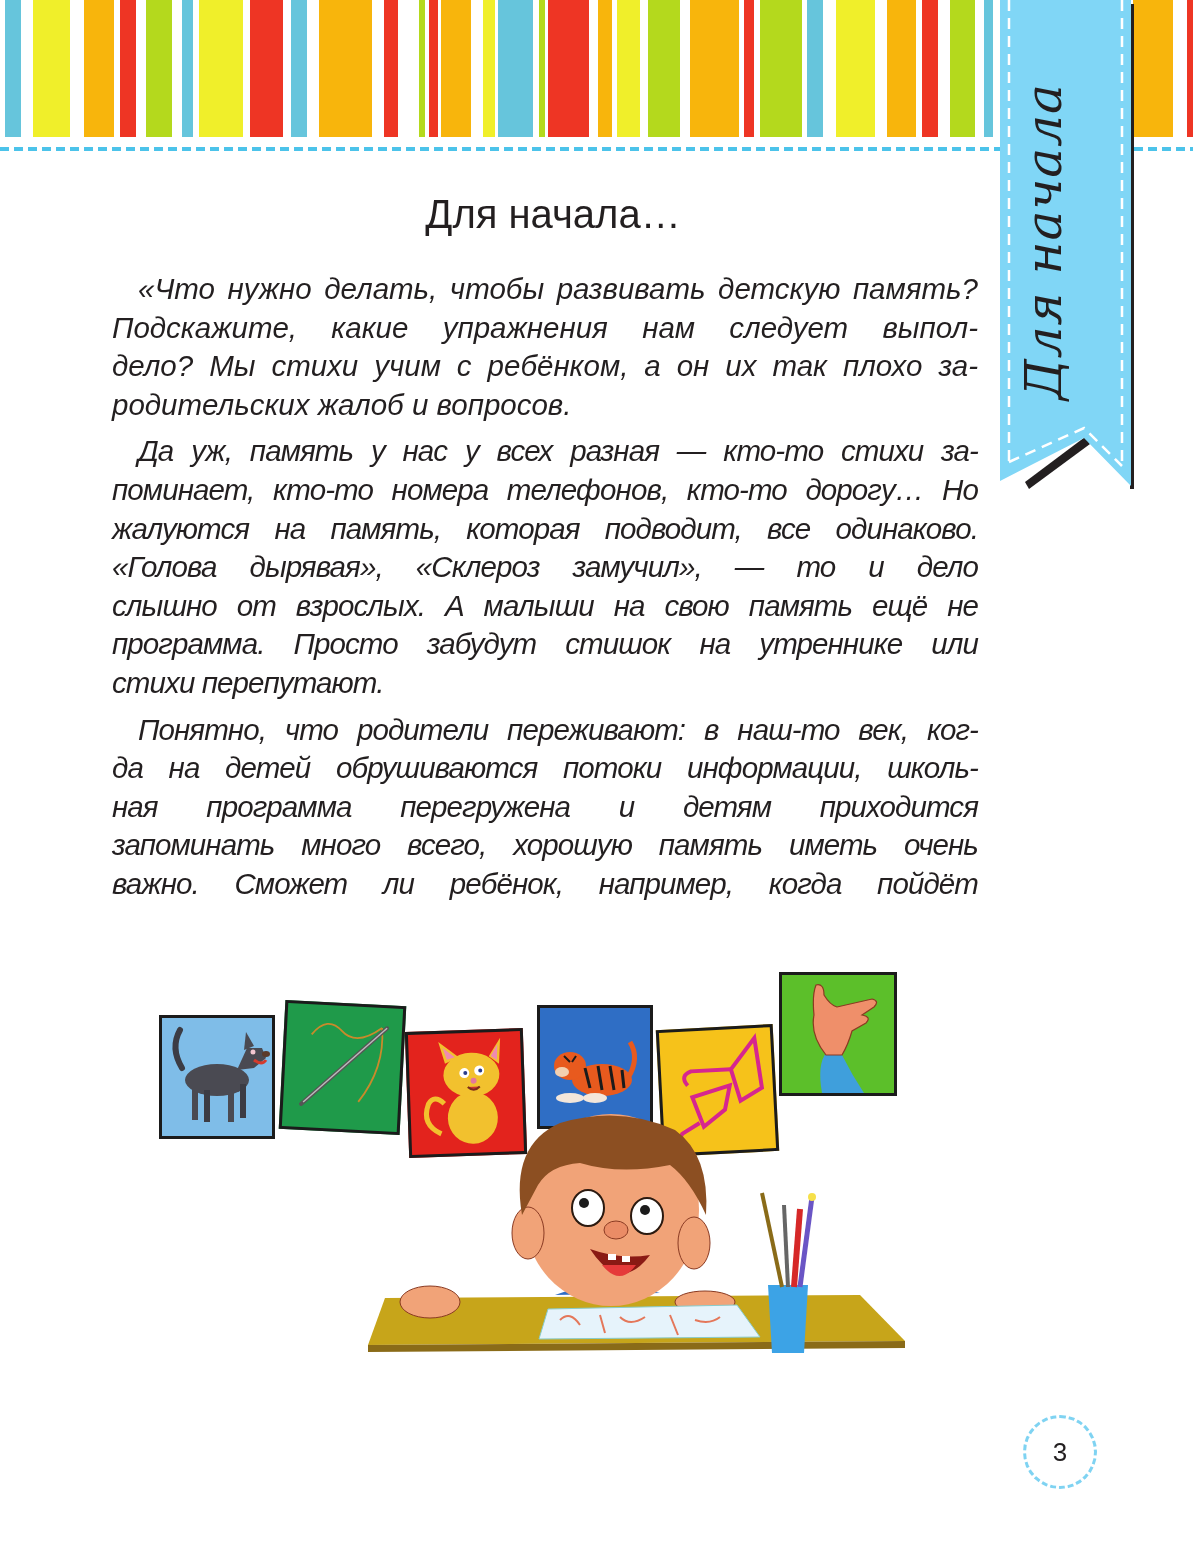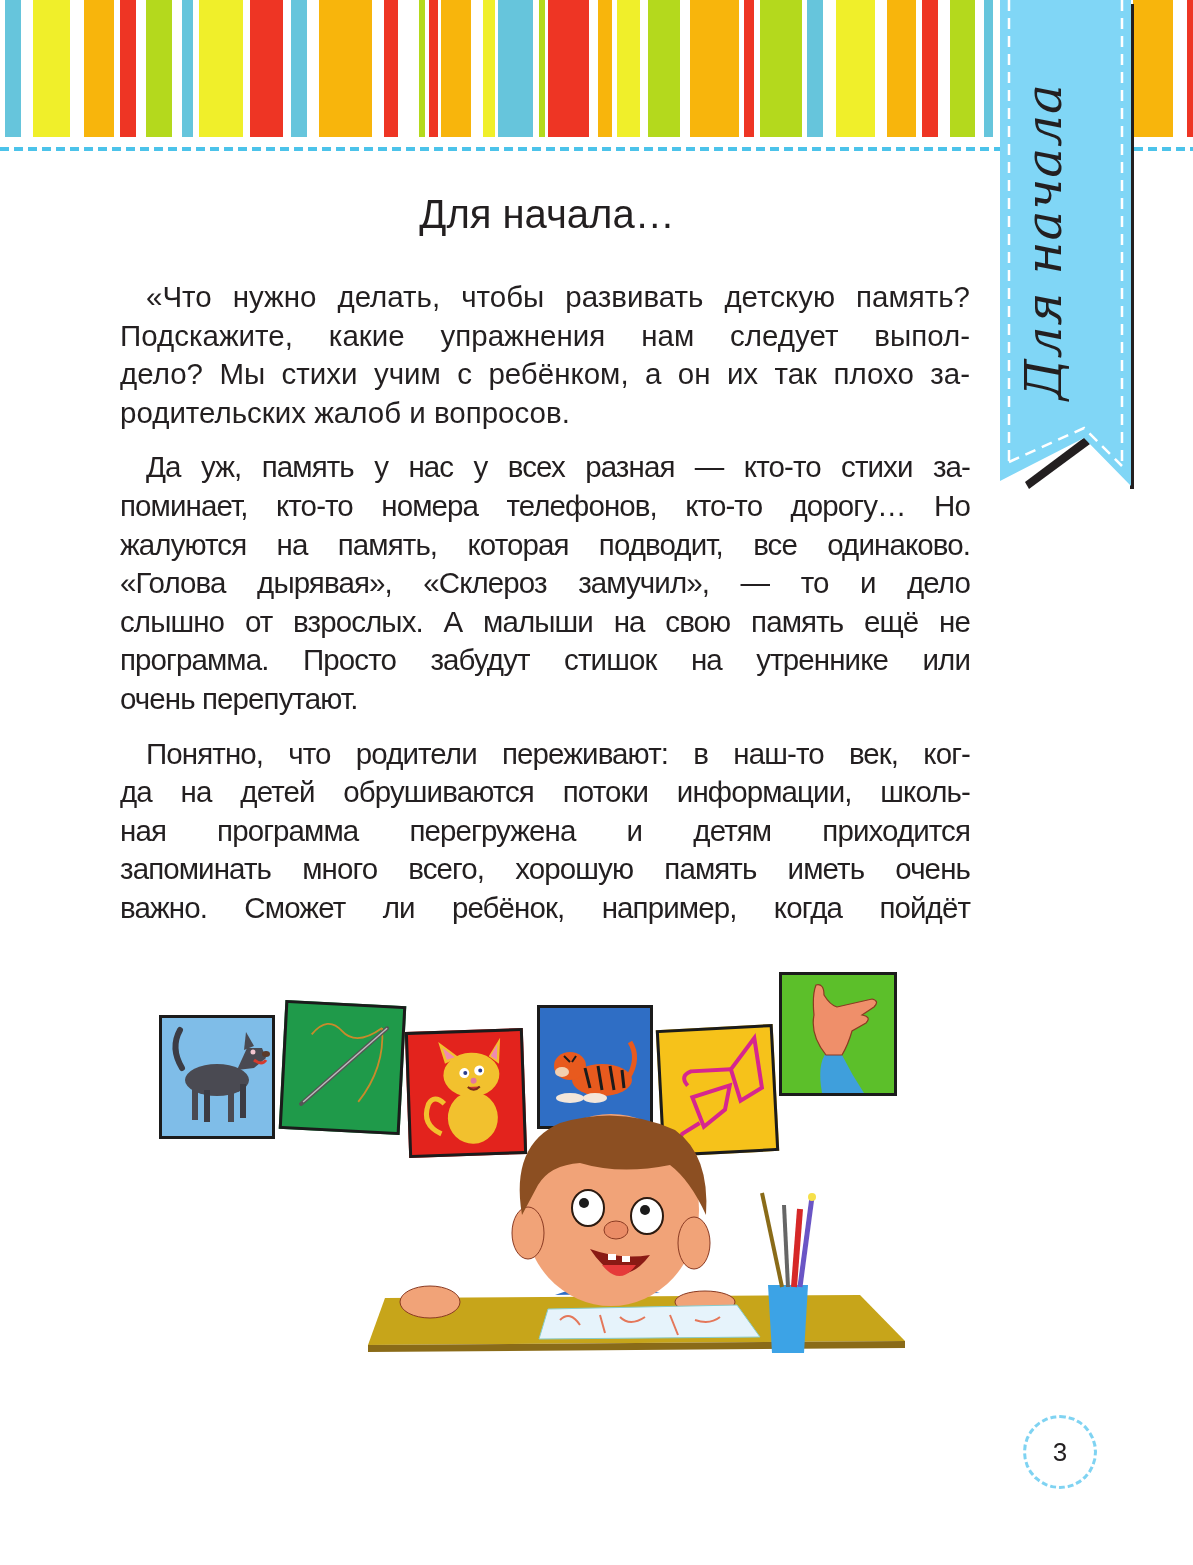--- a/index.html
+++ b/index.html
@@ -21,28 +21,28 @@
     .ribbon svg { position: absolute; left: 0; top: 0; }
     .ribbon-text {
       position: absolute; left: 1014px; top: 400px;
       transform-origin: left top; transform: rotate(-90deg);
       font-family: "DejaVu Serif", "Liberation Serif", serif;
       font-style: italic; font-size: 50px; line-height: 60px;
       color: #231f20; white-space: nowrap; width: 260px;
       letter-spacing: 1px;
     }
     .title {
-      position: absolute; left: 4px; top: 188px; width: 1086px; text-align: center;
+      position: absolute; left: 10px; top: 188px; width: 1086px; text-align: center;
       font-size: 40px; line-height: 52px; color: #231f20;
     }
     .body-text {
       position: absolute; left: 104px; top: 262px; width: 882px;
       font-size: 29.5px; line-height: 38.6px; color: #231f20;
     }
-    .para { margin: 16px; text-indent: 26px; text-align: justify; }
+    .para { margin: 8px; text-indent: 26px; text-align: justify; font-style: italic; }
     .para .ln { display: block; text-align: justify; text-align-last: justify; }
     .para .ln.last { text-align-last: left; }
     .cond { letter-spacing: -0.9px; }
     .illus { position: absolute; left: 150px; top: 965px; width: 770px; height: 430px; }
     .card { position: absolute; border: 3px solid #1b1b1b; box-sizing: border-box; overflow: hidden; }
     .page-num {
       position: absolute; left: 1023px; top: 1415px; width: 74px; height: 74px;
       border-radius: 50%; border: 3px dashed #7fd3f2; box-sizing: border-box;
       display: flex; align-items: center; justify-content: center;
       font-size: 26px; color: #231f20;
@@ -111,21 +111,21 @@
     <span class="ln" style="text-indent:0">дело? Мы стихи учим с ребёнком, а он их так плохо за-</span>
     <span class="ln last" style="text-indent:0">родительских жалоб и вопросов.</span>
   </p>
   <p class="para cond">
     <span class="ln">Да уж, память у нас у всех разная — кто-то стихи за-</span>
     <span class="ln" style="text-indent:0">поминает, кто-то номера телефонов, кто-то дорогу… Но</span>
     <span class="ln" style="text-indent:0">жалуются на память, которая подводит, все одинаково.</span>
     <span class="ln" style="text-indent:0">«Голова дырявая», «Склероз замучил», — то и дело</span>
     <span class="ln" style="text-indent:0">слышно от взрослых. А малыши на свою память ещё не</span>
     <span class="ln" style="text-indent:0">программа. Просто забудут стишок на утреннике или</span>
-    <span class="ln last" style="text-indent:0">очень перепутают.</span>
+    <span class="ln last" style="text-indent:0">стихи перепутают.</span>
   </p>
   <p class="para cond">
     <span class="ln">Понятно, что родители переживают: в наш-то век, ког-</span>
     <span class="ln" style="text-indent:0">да на детей обрушиваются потоки информации, школь-</span>
     <span class="ln" style="text-indent:0">ная программа перегружена и детям приходится</span>
     <span class="ln" style="text-indent:0">запоминать много всего, хорошую память иметь очень</span>
     <span class="ln" style="text-indent:0">важно. Сможет ли ребёнок, например, когда пойдёт</span>
   </p>
 </div>
 

